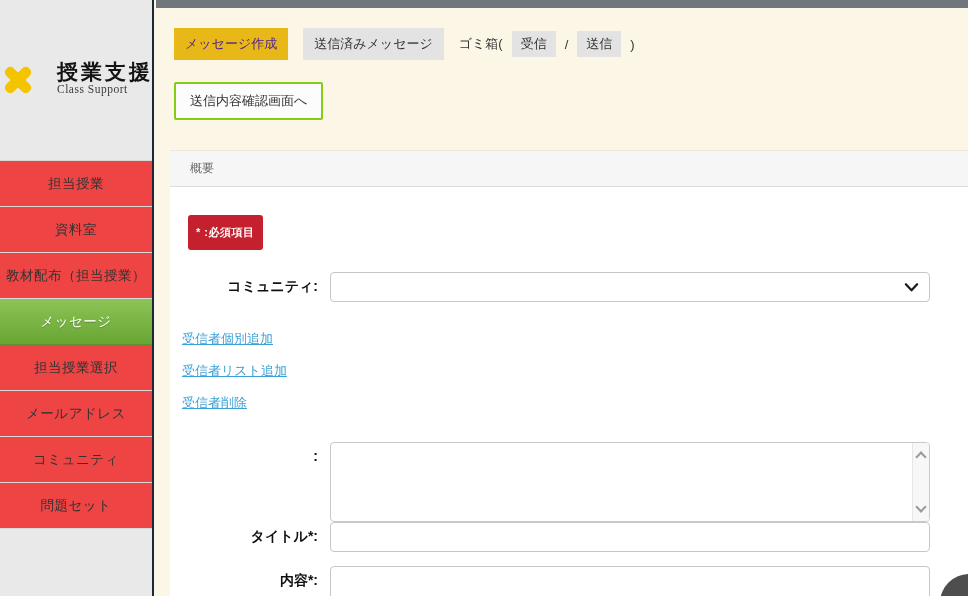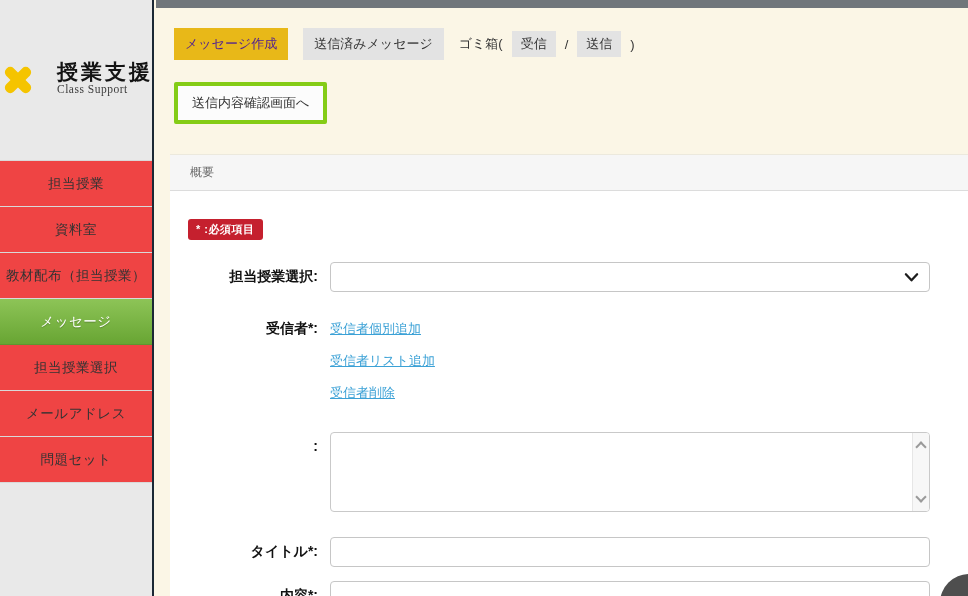--- a/index.html
+++ b/index.html
@@ -52,33 +52,33 @@
     margin:20px 0 0 18px; font-size:13px;
   }
   .tab { padding:7px 11px; background:#e3e3e3; color:#333; cursor:pointer; white-space:nowrap; }
   .tab.active { background:#e8b818; color:#4c1d95; }
   .trash-group { display:flex; align-items:center; gap:9px; color:#333; }
   .trash-btn { padding:4px 9px; background:#e3e3e3; color:#333; cursor:pointer; }
 
   .confirm-row { margin:22px 0 0 18px; }
   .confirm-btn {
     display:inline-block; padding:8px 14px; font-size:13px; color:#333;
-    background:#fcfcfc; border:4px solid #84cc16; border-radius:2px; cursor:pointer;font-family:Liberation Serif, serif;
+    background:#fcfcfc; border:2px solid #84cc16; border-radius:2px; cursor:pointer;font-family:Liberation Serif, serif;
   }
 
   
   .panel { margin:30px 0 0 14px; }
   .panel-header {
     background:#f6f6f6; border-top:1px solid #ece9dd; border-bottom:1px solid #dcdcdc;
     padding:9px 20px; font-size:12px; color:#6b6b6b;
   }
   .panel-body { background:#fff; padding:28px 0 0 0; min-height:430px; }
 
   .required-badge {
-    display:inline-block; margin-left:18px; padding:3px 8px;
+    display:inline-block; margin-left:18px; padding:10px 8px;
     background:#c5202e; color:#fff; font-size:11px; font-weight:bold;
     border-radius:3px; letter-spacing:0.5px;
   }
 
   .form-row { display:flex; margin-top:22px; }
   .form-label {
     width:148px; text-align:right; font-weight:bold; font-size:14px;
     color:#111; padding-top:6px; flex:none; white-space:nowrap;
   }
   .form-control { margin-left:12px; width:600px; position:relative;flex-direction:column; }
@@ -168,20 +168,23 @@
     <div class="menu-item active">
         <span>メッセージ</span>
       </div>
     <div class="menu-item">
         <span>担当授業選択</span>
       </div>
     <div class="menu-item">
         <span>メールアドレス</span>
       </div>
     <div class="menu-item">
+        <span>コミュニティ</span>
+      </div>
+    <div class="menu-item">
         <span>問題セット</span>
       </div>
   </div>
 </div>
 
 <div class="main">
   <div class="topstrip"></div>
 
   <div class="tabs-row">
     <span class="tab active">メッセージ作成</span>
@@ -200,36 +203,35 @@
   </div>
 
   <div class="panel">
     <div class="panel-header">概要</div>
     <div class="panel-body">
 
       <span class="required-badge">* :必須項目</span>
 
       
       <div class="form-row">
-        <div class="form-label">担当授業選択:</div>
+        <div class="form-label">コミュニティ:</div>
         <div class="form-control">
           <select class="select-box">
             <option></option>
           </select>
           <span class="select-chevron">
             <svg viewBox="0 0 16 16" width="15" height="15">
               <polyline points="2,4.5 8,11 14,4.5" fill="none" stroke="#1c1c1c" stroke-width="2.4" stroke-linecap="round" stroke-linejoin="round"></polyline>
             </svg>
           </span>
         </div>
       </div>
 
       
       <div class="form-row">
-        <div class="form-label">受信者*:</div>
         <div class="form-control links-row">
           <span class="recipient-link">受信者個別追加</span>
           <span class="recipient-link">受信者リスト追加</span>
           <span class="recipient-link">受信者削除</span>
         </div>
       </div>
 
       
       <div class="form-row" style="margin-top:30px;">
         <div class="form-label">:</div>
@@ -238,21 +240,21 @@
             <textarea class="textarea-inner" style=""></textarea>
             <div class="fake-scrollbar">
               <span class="chev up"></span>
               <span class="chev down"></span>
             </div>
           </div>
         </div>
       </div>
 
       
-      <div class="form-row" style="margin-top:25px;">
+      <div class="form-row" style="margin-top:0;">
         <div class="form-label">タイトル*:</div>
         <div class="form-control">
           <input type="text" class="text-input" style="">
         </div>
       </div>
 
       
       <div class="form-row" style="margin-top:14px;">
         <div class="form-label">内容*:</div>
         <div class="form-control">

